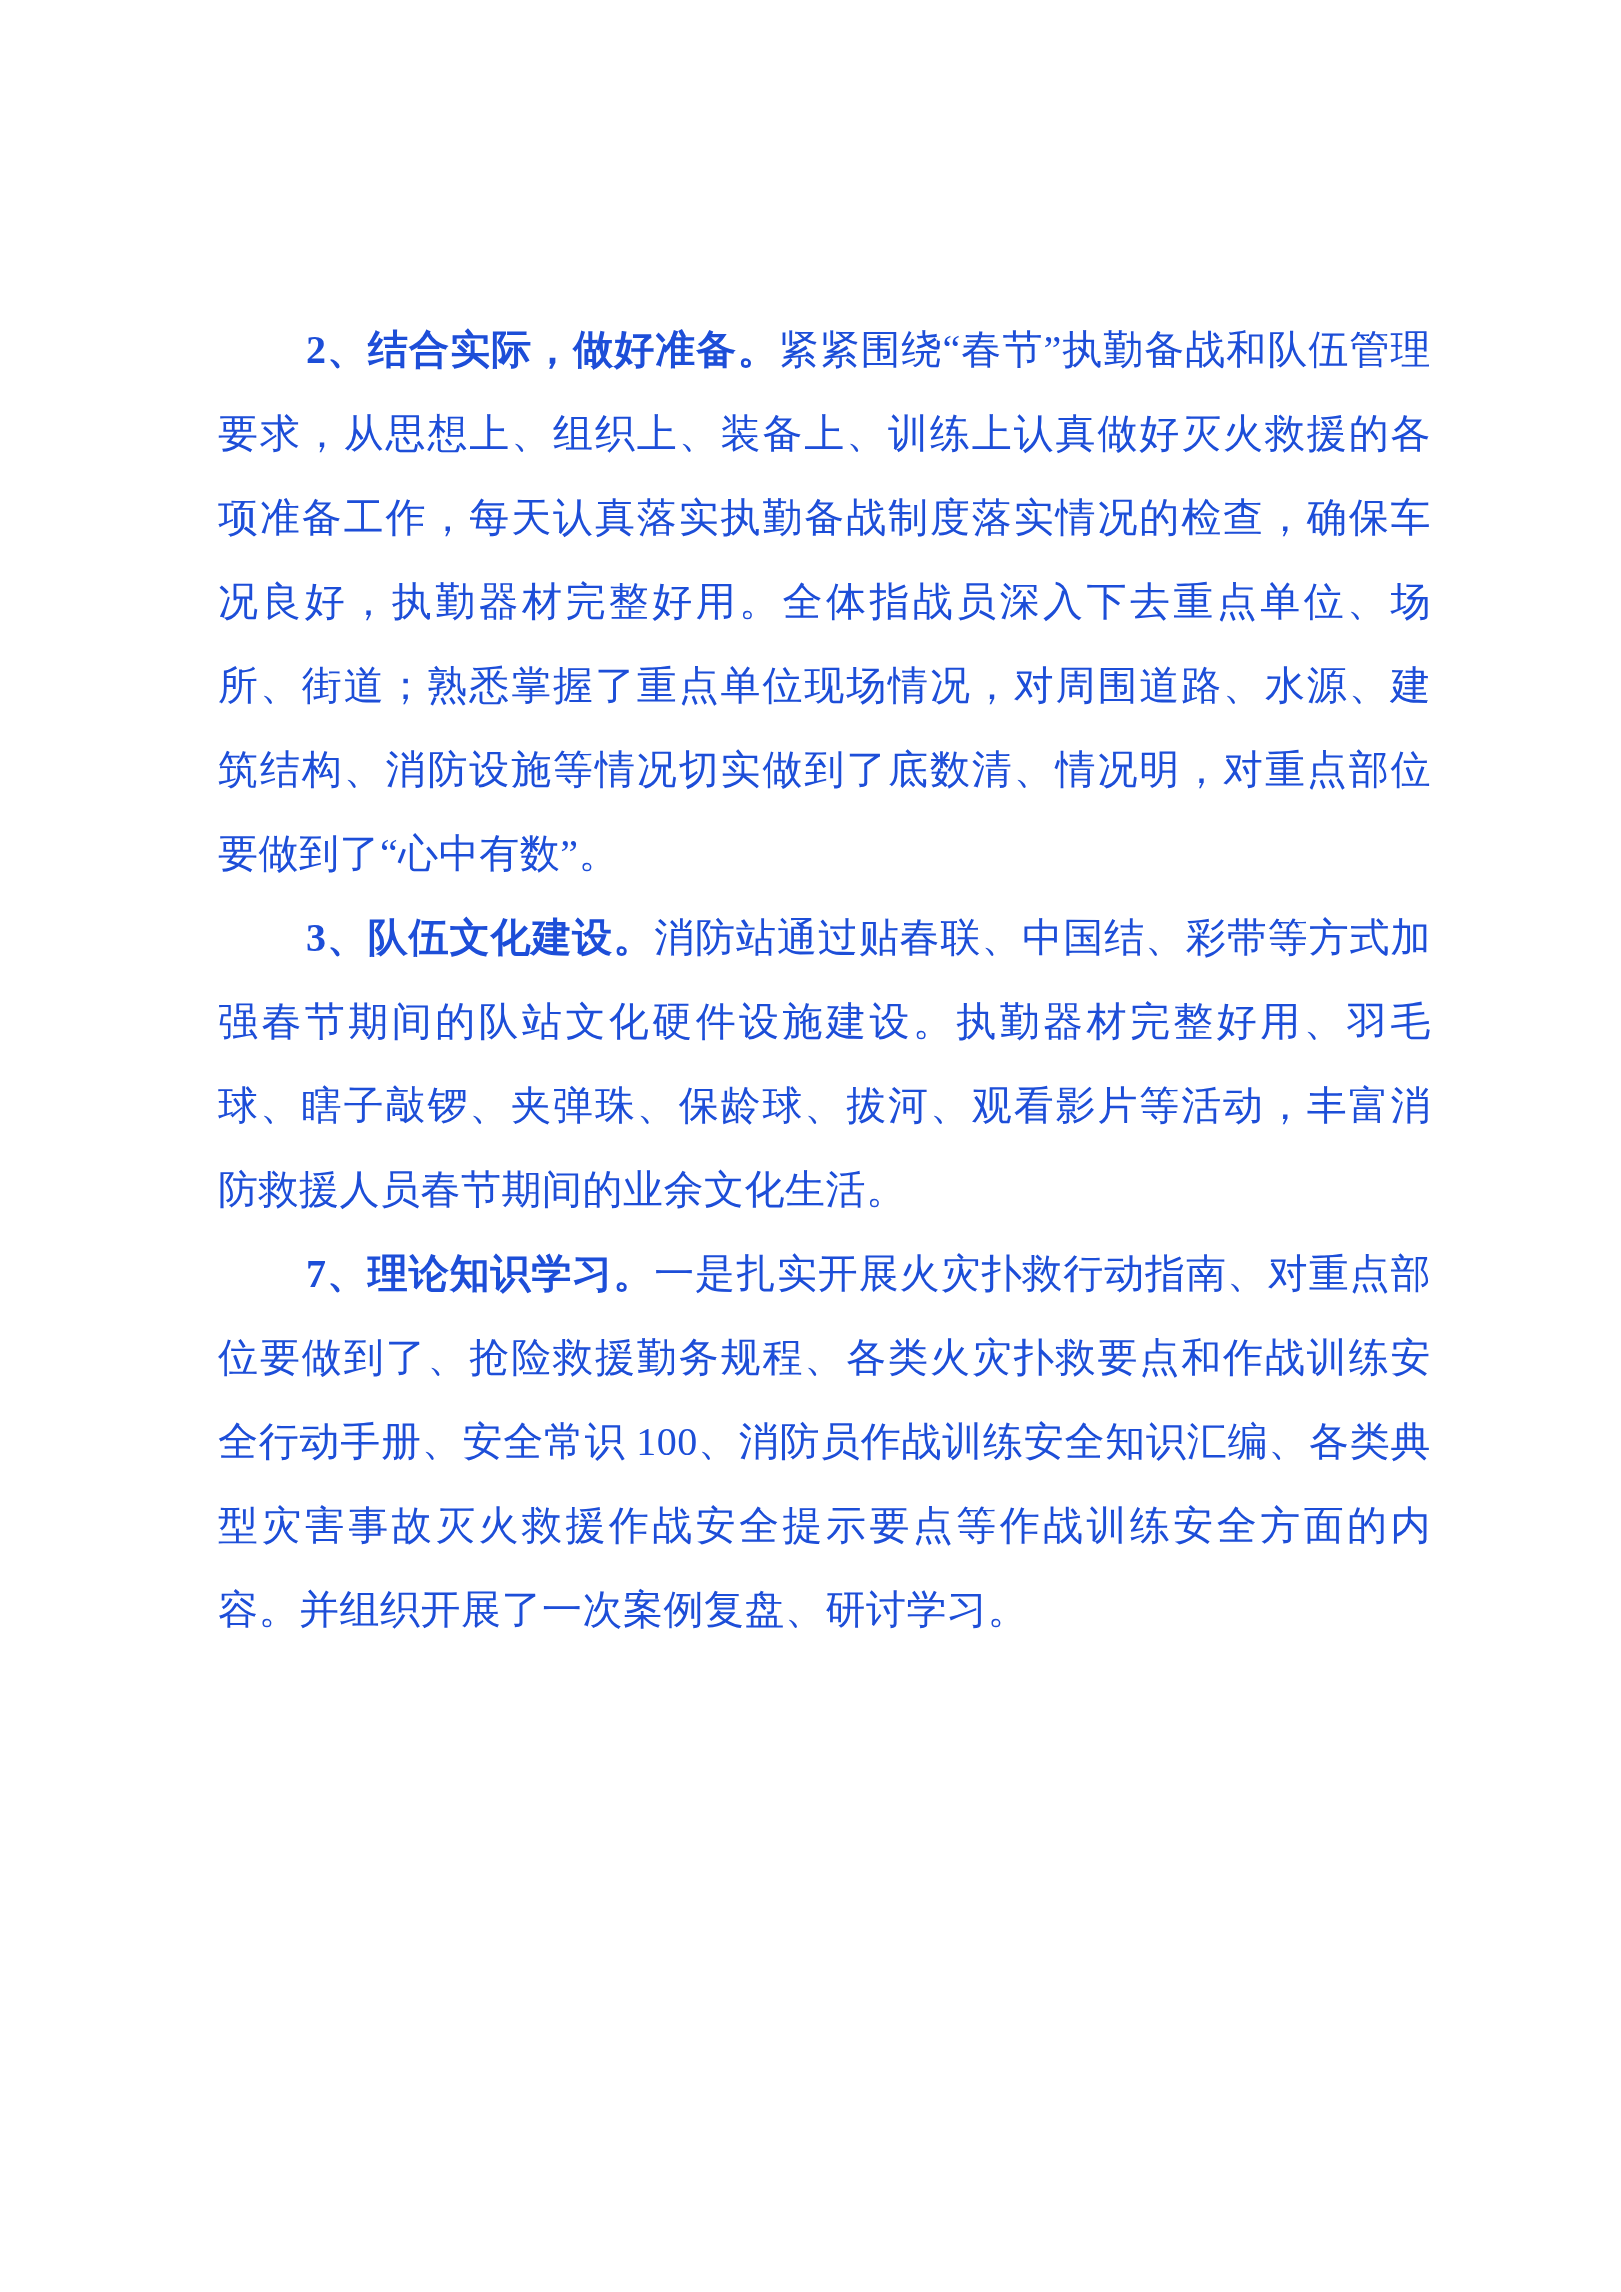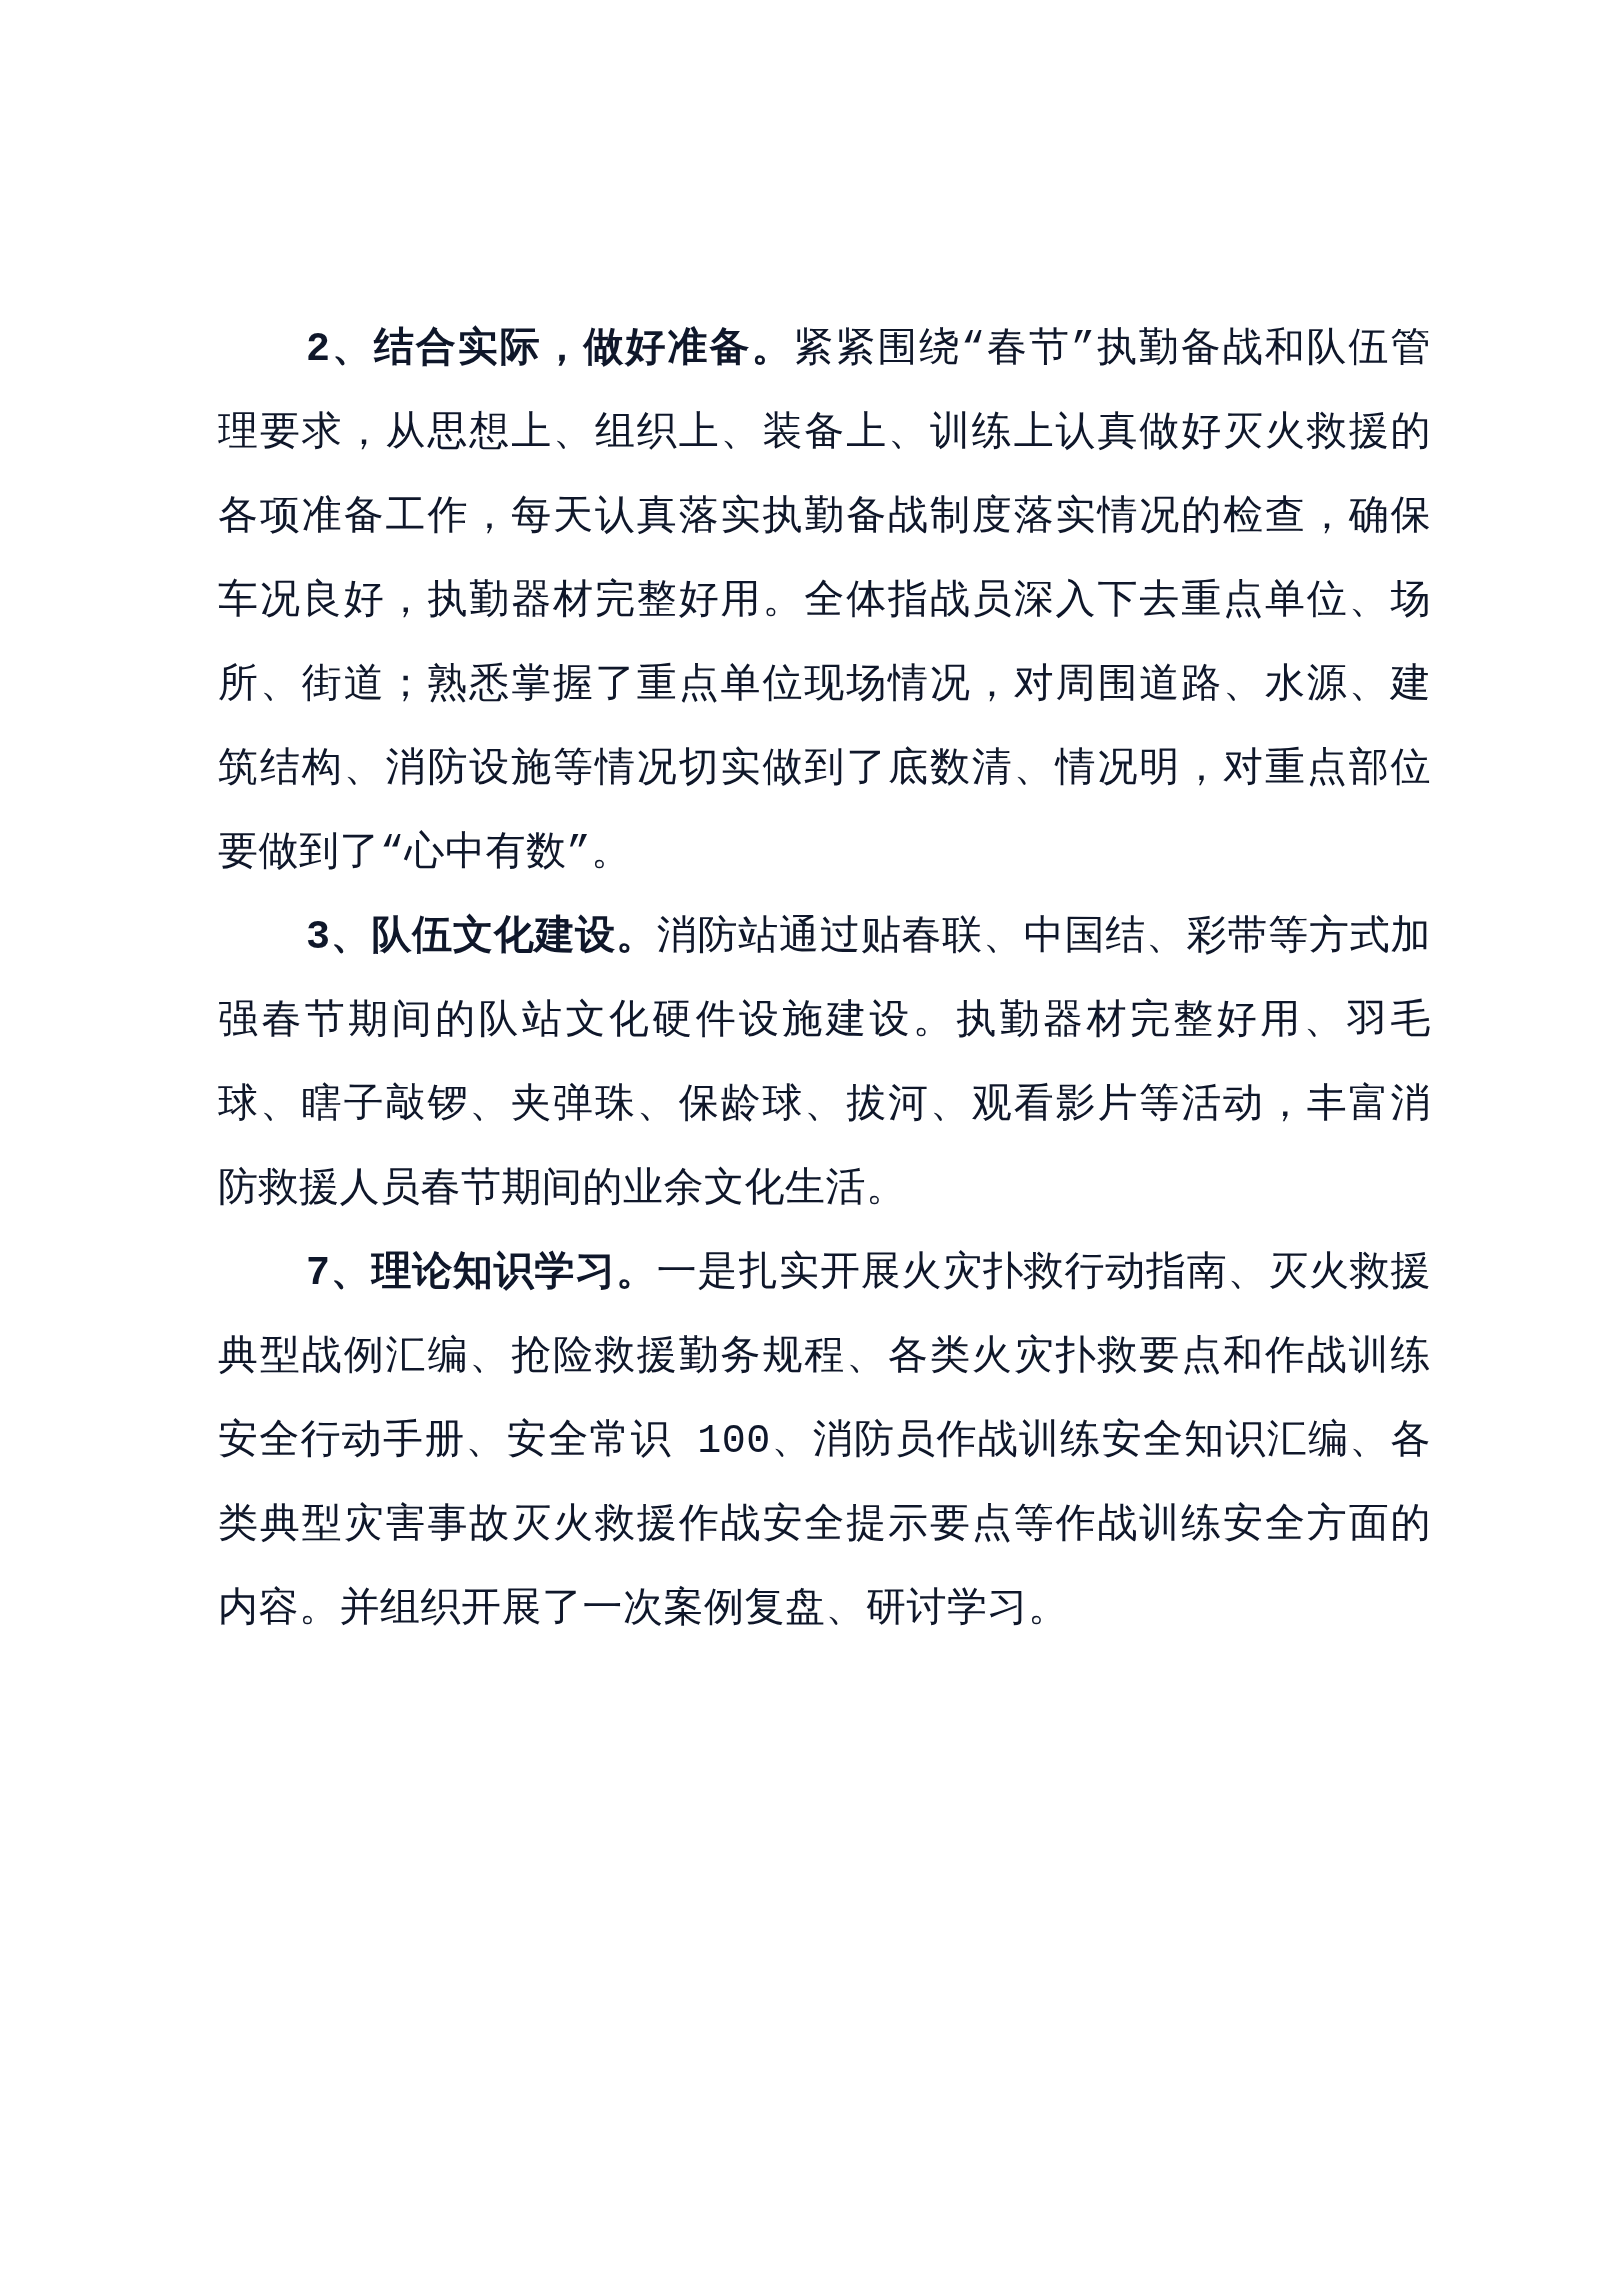--- a/index.html
+++ b/index.html
@@ -2,31 +2,31 @@
 <html><head>
 <meta charset="utf-8">
 <style>
   html, body { margin: 0; padding: 0; background: #ffffff; }
   body { width: 1621px; height: 2293px; position: relative; overflow: hidden; }
   .page {
     position: absolute;
     left: 218px;
     top: 308px;
     width: 1213px;
-    font-family: Liberation Mono, monospace;
+    font-family: Liberation Serif, serif;
     font-size: 40px;
     line-height: 84px;
-    color: #0f172a;
+    color: #1d4ed8;
     letter-spacing: 0.5px;
   }
   .para { margin: 0; text-indent: 88px; text-align: justify; }
   .heading { margin: 0; padding-left: 98px; font-weight: bold; }
   .lead { font-weight: bold; }
 </style>
 </head>
 <body>
 
 <div class="page">
   <p class="para"><span class="lead">2、结合实际，做好准备。</span><span>紧紧围绕“春节”执勤备战和队伍管理要求，从思想上、组织上、装备上、训练上认真做好灭火救援的各项准备工作，每天认真落实执勤备战制度落实情况的检查，确保车况良好，执勤器材完整好用。全体指战员深入下去重点单位、场所、街道；熟悉掌握了重点单位现场情况，对周围道路、水源、建筑结构、消防设施等情况切实做到了底数清、情况明，对重点部位要做到了“心中有数”。</span></p>
   <p class="para"><span class="lead">3、队伍文化建设。</span><span>消防站通过贴春联、中国结、彩带等方式加强春节期间的队站文化硬件设施建设。执勤器材完整好用、羽毛球、瞎子敲锣、夹弹珠、保龄球、拔河、观看影片等活动，丰富消防救援人员春节期间的业余文化生活。</span></p>
-  <p class="para"><span class="lead">7、理论知识学习。</span><span>一是扎实开展火灾扑救行动指南、灭火救援典型战例汇编、抢险救援勤务规程、各类火灾扑救要点和作战训练安全行动手册、安全常识 100、消防员作战训练安全知识汇编、各类典型灾害事故灭火救援作战安全提示要点等作战训练安全方面的内容。并组织开展了一次案例复盘、研讨学习。</span></p>
+  <p class="para"><span class="lead">7、理论知识学习。</span><span>一是扎实开展火灾扑救行动指南、对重点部位要做到了、抢险救援勤务规程、各类火灾扑救要点和作战训练安全行动手册、安全常识 100、消防员作战训练安全知识汇编、各类典型灾害事故灭火救援作战安全提示要点等作战训练安全方面的内容。并组织开展了一次案例复盘、研讨学习。</span></p>
 </div>
 
 
 </body></html>

